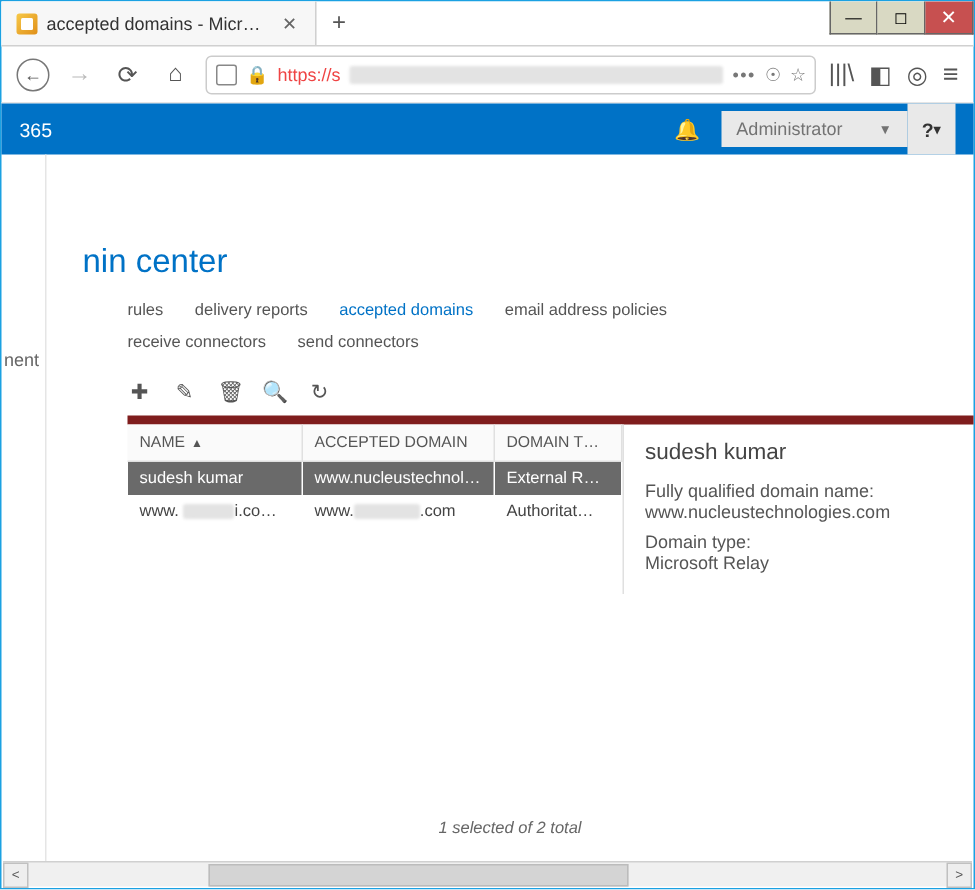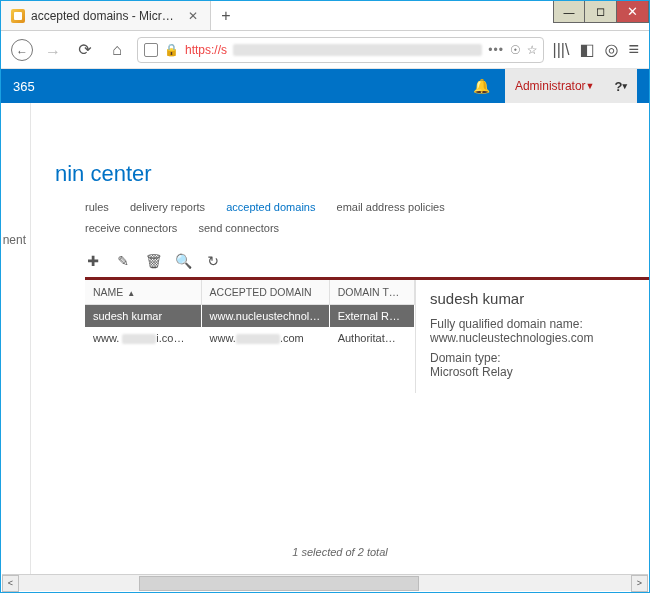--- a/index.html
+++ b/index.html
@@ -33,40 +33,40 @@
   .addr .dots { letter-spacing:1px; color:#777; }
   .addr .ico { color:#777; }
   .right-ico { display:flex; gap:10px; color:#555; align-items:center; }
   .right-ico .dot { width:6px;height:6px;background:#1a8cff;border-radius:50%; position:relative; top:-6px; left:-3px;}
 
   
   .o365 { height:34px; background:#0072c6; color:#fff; display:flex; align-items:center; padding:0 12px; font-size:13px;}
   .o365 .prod { font-weight:400; }
   .o365 .spacer { flex:1; }
   .o365 .bell { font-size:14px; margin-right:14px;}
-  .o365 .admin { background:#e9e9e9; color:#b91c1c; height:34px; display:flex; align-items:center; padding:0 10px; gap:0; font-size:12px;}
+  .o365 .admin { background:#e9e9e9; color:#737373; height:24px; display:flex; align-items:center; padding:0 10px; gap:24px; font-size:12px;}
   .o365 .help { background:#e9e9e9; color:#333; height:34px; display:flex; align-items:center; padding:0 10px; font-weight:bold;}
   .caret { font-size:9px; }
 
   
   .pagehead { padding: 14px 0 10px 6px; color:#0072c6; font-size:22px; font-weight:400; }
 
   
   .body { display:flex; height: calc(100% - 30px - 38px - 34px - 18px); }
   .leftcol { width:30px; border-right:1px solid #e5e5e5; padding-top:130px; font-size:12px; color:#666; text-align:right; padding-right:4px; overflow:hidden;}
   .main { flex:1; padding: 0 0 0 18px; position:relative;margin-top:44px; }
 
   .subnav { padding: 0 20px 8px 36px; font-size:11px; color:#555; line-height:1.9; }
   .subnav span { margin-right: 18px; white-space:nowrap; }
   .subnav .active { color:#0072c6; }
 
   .toolbar { padding: 6px 0 8px 36px; display:flex; gap:14px; color:#555; font-size:14px;}
   .toolbar .tb { width:16px; text-align:center; }
 
-  .content { display:flex; border-top:3px solid #7f1d1d; margin-left:36px; }
+  .content { display:flex; border-top:6px solid #7f1d1d; margin-left:36px; }
   .gridwrap { flex:0 0 330px; }
   table.grid { width:100%; border-collapse:collapse; font-size:11px; }
   .grid th { text-align:left; font-weight:normal; color:#555; padding:6px 8px; border-bottom:1px solid #e0e0e0; border-right:1px solid #e0e0e0; background:#fafafa; text-transform:uppercase; font-size:10.5px;}
   .grid th .sort { font-size:8px; margin-left:4px;}
   .grid td { padding:5px 8px; border-right:1px solid rgba(0,0,0,0); white-space:nowrap; overflow:hidden; text-overflow:ellipsis; max-width:110px; color:#444;}
   .grid tr.sel td { background:#6a6a6a; color:#fff; }
   .grid td .blurcell { display:inline-block; background:#e3e3e3; color:#e3e3e3; border-radius:2px; height:10px; vertical-align:middle; filter: blur(1px);}
 
   .details { flex:1; padding:10px 14px; border-left:1px solid #e0e0e0; font-size:12px; color:#555;}
   .details h3 { font-size:15px; font-weight:400; color:#444; margin-bottom:10px;}

